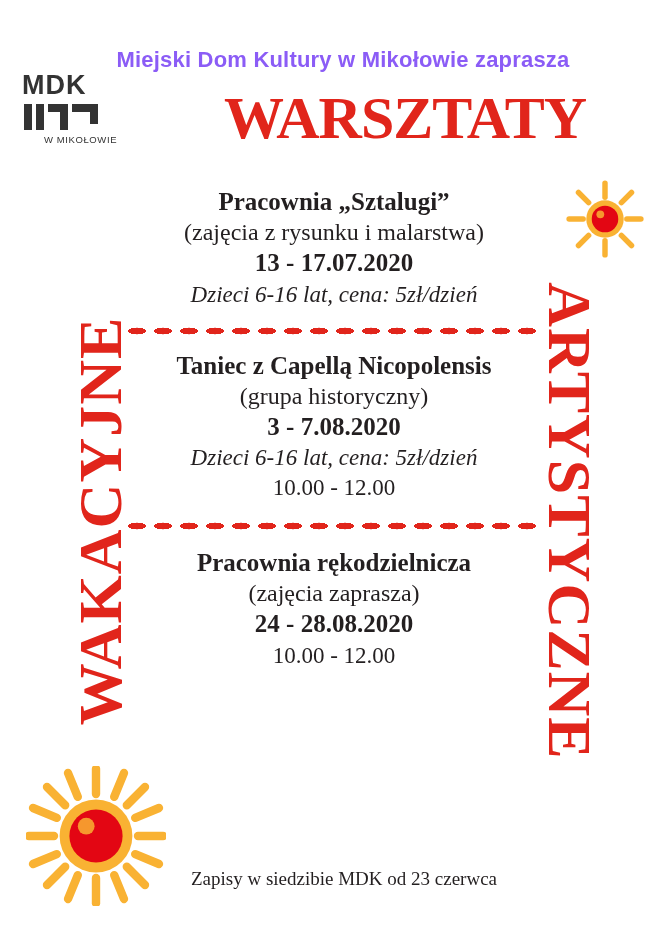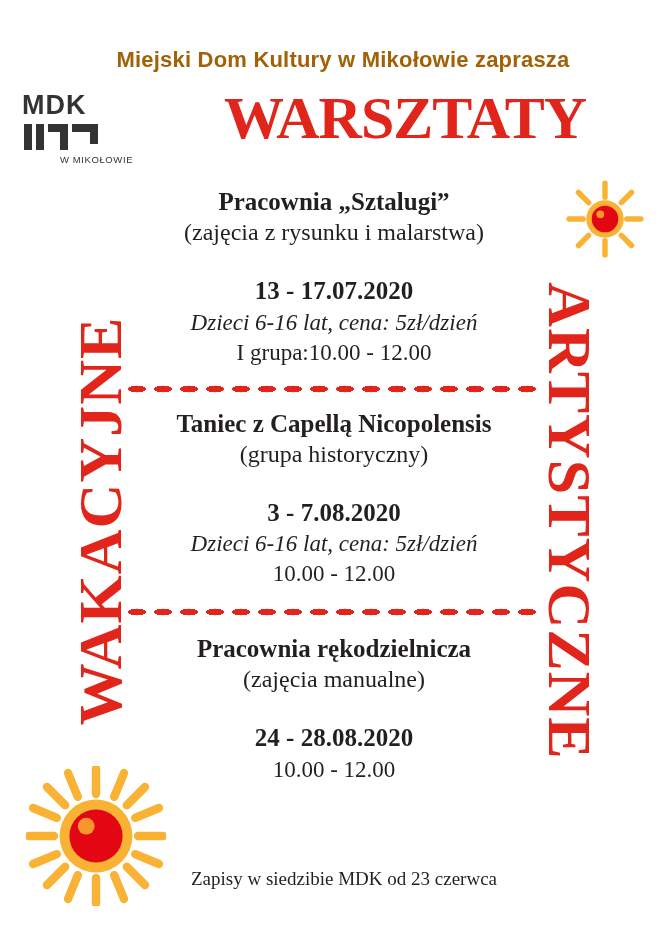--- a/index.html
+++ b/index.html
@@ -25,29 +25,29 @@
   .invite-line {
     position: absolute;
     top: 47px;
     left: 0;
     width: 668px;
     text-align: center;
     font-family: "Liberation Sans", sans-serif;
     font-weight: bold;
     font-size: 22px;
     letter-spacing: 0.2px;
-    color: #a16207;
+    color: #8b5cf6;
     padding-left: 18px;
     box-sizing: border-box;
   }
 
   
   .logo {
     position: absolute;
-    top: 92px;
+    top: 72px;
     left: 22px;
     width: 120px;
     height: 72px;
   }
   .logo .logo-text {
     font-family: "Liberation Sans", sans-serif;
     font-weight: bold;
     font-size: 27px;
     color: #333333;
     letter-spacing: 1px;
@@ -68,21 +68,21 @@
   .logo .b3 { left: 26px; top: 2px;  width: 20px; height: 8px;  }
   .logo .b4 { left: 38px; top: 2px;  width: 8px;  height: 26px; }
   .logo .b5 { left: 50px; top: 2px;  width: 26px; height: 8px;  }
   .logo .b6 { left: 68px; top: 2px;  width: 8px;  height: 20px; }
   .logo .logo-sub {
     font-family: "Liberation Sans", sans-serif;
     font-size: 9.5px;
     color: #333333;
     letter-spacing: 0.6px;
     margin-top: 2px;
-    margin-left: 38px;
+    margin-left: 22px;
   }
 
   
   .title-warsztaty {
     position: absolute;
     top: 88px;
     left: 150px;
     width: 510px;
     text-align: center;
     font-family: "Liberation Serif", serif;
@@ -139,21 +139,20 @@
   .block .b-sub {
     font-size: 24px;
     line-height: 1.25;
     color: #231f20;
   }
   .block .b-date {
     font-weight: bold;
     font-size: 25px;
     line-height: 1.3;
     color: #231f20;
-    margin-top: 28px;
   }
   .block .b-info {
     font-size: 23px;
     line-height: 1.3;
     color: #231f20;
     font-style: italic;
   }
   .block .b-hours {
     font-size: 23px;
     line-height: 1.3;
@@ -252,38 +251,37 @@
     <circle cx="43" cy="43" r="6" fill="#f9b233" opacity="0.85"></circle>
   </svg>
 
   <div class="content">
 
     <div class="block">
       <div class="b-title">Pracownia „Sztalugi”</div>
       <div class="b-sub">(zajęcia z rysunku i malarstwa)</div>
       <div class="b-date">13 - 17.07.2020</div>
       <div class="b-info">Dzieci 6-16 lat, cena: 5zł/dzień</div>
-      <div class="b-hours">I grupa:10.00 - 12.00</div>
     </div>
 
     <div class="dotted"></div>
 
     <div class="block">
       <div class="b-title">Taniec z Capellą Nicopolensis</div>
       <div class="b-sub">(grupa historyczny)</div>
       <div class="b-date">3 - 7.08.2020</div>
       <div class="b-info">Dzieci 6-16 lat, cena: 5zł/dzień</div>
       <div class="b-hours">10.00 - 12.00</div>
     </div>
 
     <div class="dotted d2"></div>
 
     <div class="block">
       <div class="b-title">Pracownia rękodzielnicza</div>
-      <div class="b-sub">(zajęcia manualne)</div>
+      <div class="b-sub">(zajęcia zaprasza)</div>
       <div class="b-date">24 - 28.08.2020</div>
       <div class="b-hours">10.00 - 12.00</div>
     </div>
 
   </div>
 
   <div class="footer-note">Zapisy w siedzibie MDK od 23 czerwca</div>
 
 </div>
 

